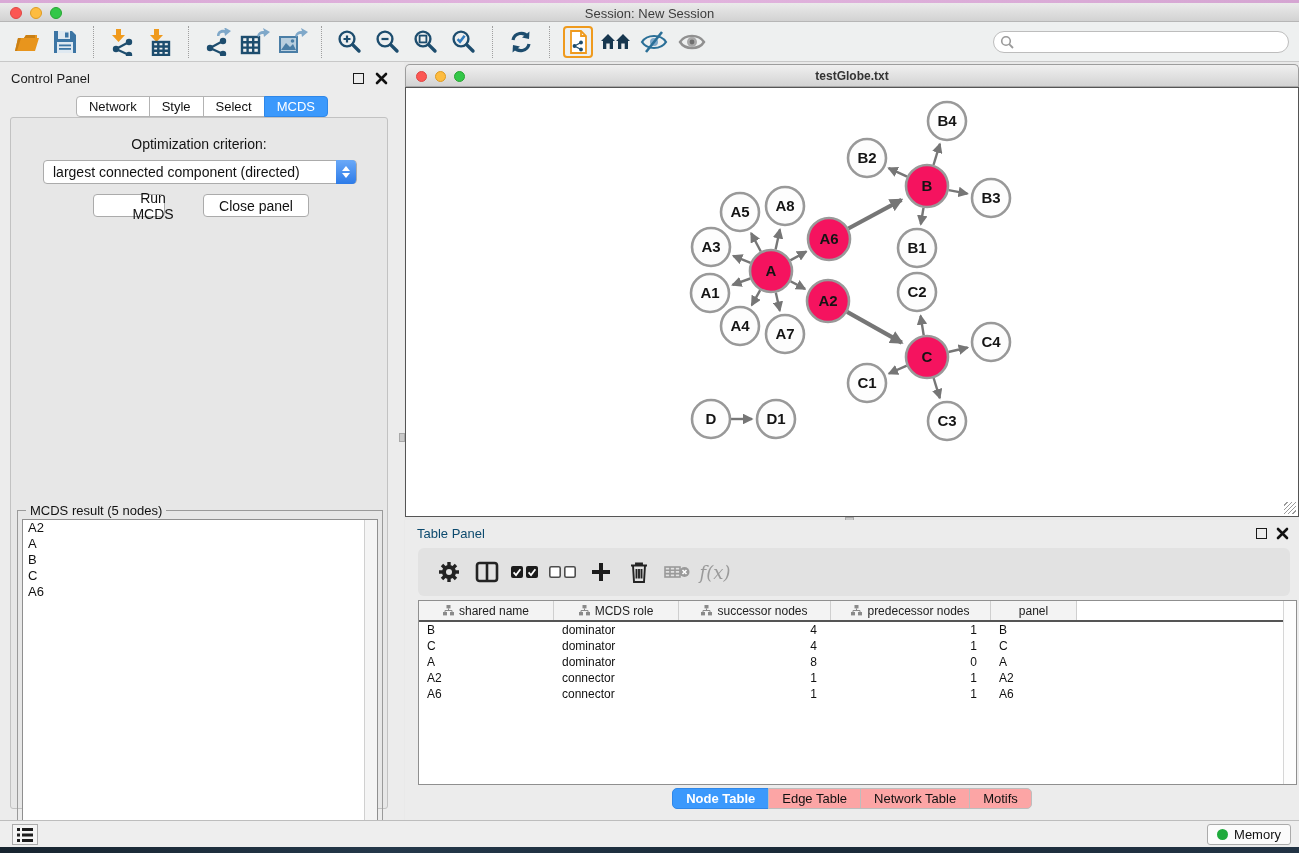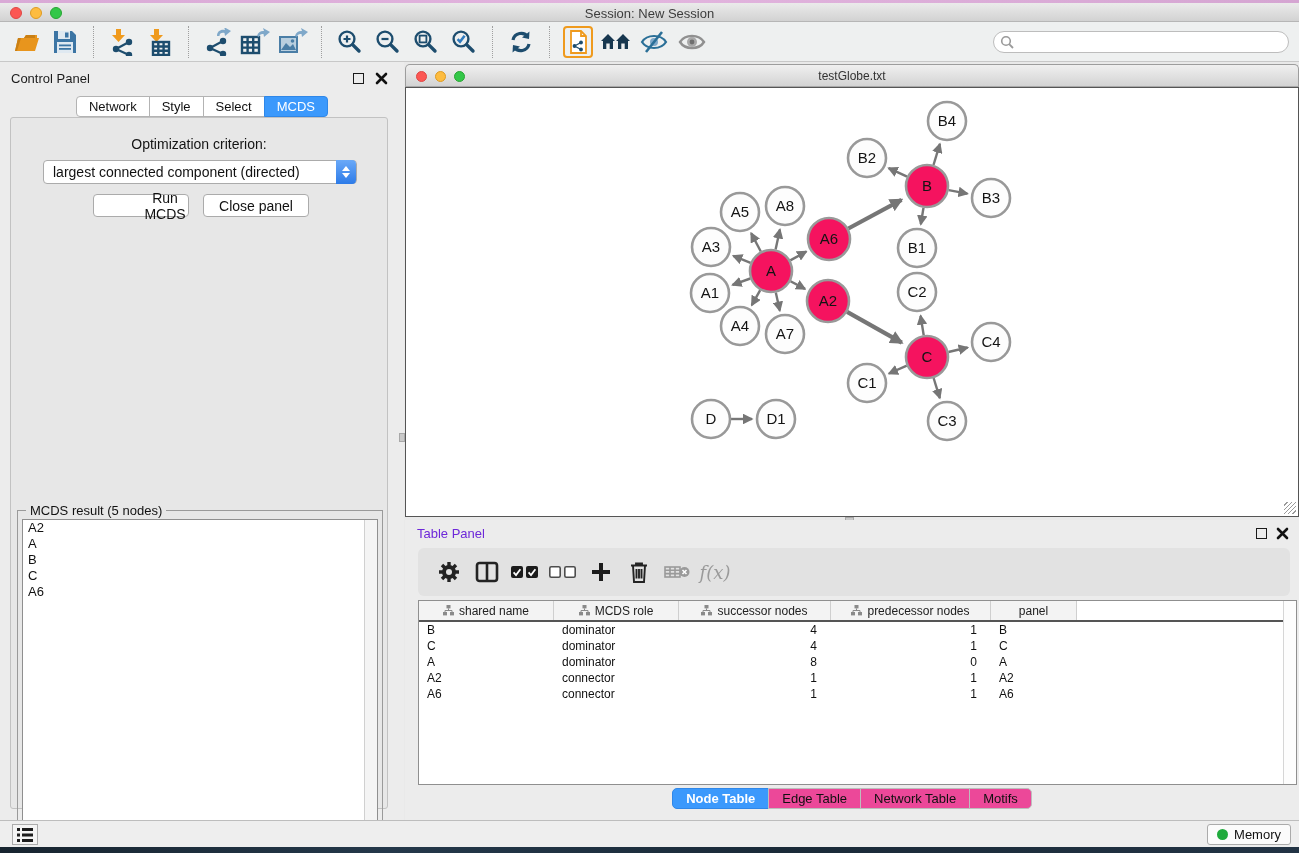--- a/index.html
+++ b/index.html
@@ -42,59 +42,59 @@
   .tabrow .tab.active { background:#3b99fc; border-color:#2f87e8; color:#fff; }
 
   #cp-content { position:absolute; left:10px; top:55px; width:378px; height:692px; border:1px solid #c2c2c2; border-radius:3px; background:#e7e7e7; }
   #opt-label { position:absolute; left:0; width:100%; top:18px; text-align:center; font-size:14px; color:#141414; }
   #opt-select { position:absolute; left:32px; top:42px; width:314px; height:24px; background:#fff; border:1px solid #ababab; border-radius:4px; font-size:14px; color:#111; display:flex; align-items:center; padding-left:9px; }
   #opt-stepper { position:absolute; right:0; top:-1px; width:20px; height:24px; border-radius:0 4px 4px 0; background:linear-gradient(#6aa9f8,#2d7be8); display:flex; flex-direction:column; align-items:center; justify-content:center; gap:2px; }
   #opt-stepper i { width:0; height:0; border-left:4px solid transparent; border-right:4px solid transparent; }
   #opt-stepper .up { border-bottom:5px solid #fff; }
   #opt-stepper .dn { border-top:5px solid #fff; }
   .cp-btn { position:absolute; top:76px; height:23px; background:#fff; border:1px solid #ababab; border-radius:4px; font-size:14px; color:#111; display:flex; align-items:center; justify-content:center; font-family:"Liberation Sans",sans-serif; }
-  #btn-run { left:82px; width:96px;padding-left:48px; } #btn-closep { left:192px; width:106px; }
+  #btn-run { left:82px; width:72px;padding-left:48px; } #btn-closep { left:192px; width:106px; }
 
   #mcds-result { position:absolute; left:6px; top:392px; width:366px; height:347px; border:1px solid #9a9a9a; background:transparent; }
   #mcds-legend { position:absolute; left:8px; top:-8px; background:#e7e7e7; padding:0 4px; font-size:13px; color:#111; }
   #mcds-list { position:absolute; left:4px; top:8px; right:4px; bottom:4px; background:#fff; border:1px solid #8f8f8f; overflow:hidden; }
   .mcds-item { font-size:13px; color:#111; padding:0 0 0 5px; height:16px; line-height:16px; }
   #mcds-scroll { position:absolute; right:0; top:0; bottom:0; width:13px; background:#f4f4f4; border-left:1px solid #d0d0d0; }
 
   
-  #net-window { left:405px; top:64px; width:894px; height:574px; }
+  #net-window { left:405px; top:64px; width:894px; height:574px;font-weight:bold; }
   #net-titlebar { position:absolute; left:0; top:0; width:100%; height:23px; background:linear-gradient(#f0f0f0,#d3d3d3); border:1px solid #9d9d9d; border-bottom:1px solid #a8a8a8; border-radius:5px 5px 0 0; }
   #net-titlebar .lights { top:6px; }
   #net-titlebar .light { width:11px; height:11px; }
   #net-title { position:absolute; left:0; right:0; top:4px; text-align:center; font-size:12px; color:#333; }
   #net-canvas { position:absolute; left:0; top:23px; width:894px; height:430px; background:#fff; border:1px solid #555; }
   #net-grip { position:absolute; right:2px; bottom:2px; width:12px; height:12px;
     background:repeating-linear-gradient(135deg, transparent 0 2px, #9a9a9a 2px 3px); }
   .split-handle { background:#c9c9c9; border:1px solid #a8a8a8; }
   #split-v { left:399px; top:433px; width:6px; height:9px; }
   #split-h { left:845px; top:517px; width:9px; height:5px; }
 
   
   #table-panel { left:405px; top:520px; width:894px; height:300px; background:#ececec; }
-  #tp-title { position:absolute; left:12px; top:6px; font-size:13px; color:#6d28d9; }
+  #tp-title { position:absolute; left:12px; top:6px; font-size:13px; color:#0c4a6e; }
   #tp-float { right:32px; top:8px; } #tp-close { right:10px; top:7px; }
   #tp-toolbar { position:absolute; left:13px; top:28px; width:872px; height:48px; background:#e2e2e2; border-radius:6px; display:flex; align-items:center; padding-left:14px; }
   .tpicon { width:34px; height:30px; display:flex; align-items:center; justify-content:center; margin-right:4px; }
   .fx { font-family:"DejaVu Serif", serif; font-style:italic; font-size:18px; color:#9a9a9a; }
 
   #tp-table { position:absolute; left:13px; top:80px; width:879px; height:185px; background:#fff; border:1px solid #8f8f8f; overflow:hidden; }
   #tp-thead { display:flex; height:21px; border-bottom:2px solid #555; }
   .th { display:flex; align-items:center; justify-content:center; gap:5px; background:#f3f3f3; border-right:1px solid #cfcfcf; font-size:12px; color:#222; }
   .tr { display:flex; height:16px; align-items:center; }
   .td { font-size:12px; color:#111; padding:0 8px; white-space:nowrap; overflow:hidden; }
   .td.num { text-align:right; padding-right:14px; }
   #tp-scroll { position:absolute; right:0; top:0; bottom:0; width:13px; background:#fdfdfd; border-left:1px solid #d6d6d6; }
 
   #tp-tabs { position:absolute; left:0; right:0; top:268px; display:flex; justify-content:center; }
-  #tp-tabs .tab { border:1px solid #bdbdbd; background:#ec4899; font-size:13px; padding:2px 13px; margin-left:-1px; color:#111; }
+  #tp-tabs .tab { border:1px solid #bdbdbd; background:#fca5a5; font-size:13px; padding:2px 13px; margin-left:-1px; color:#111; }
   #tp-tabs .tab:first-child { border-radius:5px 0 0 5px; margin-left:0;font-weight:bold; }
   #tp-tabs .tab:last-child { border-radius:0 5px 5px 0; }
   #tp-tabs .tab.active { background:#3b99fc; border-color:#2f87e8; color:#fff; }
 
   
   #statusbar { left:0; top:820px; width:1299px; height:27px; background:#eeeeee; border-top:1px solid #bdbdbd; }
   #status-list-btn { position:absolute; left:12px; top:3px; width:26px; height:21px; background:#f4f4f4; border:1px solid #ababab; display:flex; align-items:center; justify-content:center; }
   #memory-btn { position:absolute; right:8px; top:3px; height:21px; background:#fbfbfb; border:1px solid #ababab; border-radius:3px; display:flex; align-items:center; gap:6px; padding:0 9px; font-size:13px; color:#111; }
   #memory-dot { width:11px; height:11px; border-radius:50%; background:#1faa3c; }
   #desktop-bottom { left:0; top:847px; width:1299px; height:6px; background:linear-gradient(90deg,#17242f,#24384a 30%,#1a2a38 60%,#223344); }

